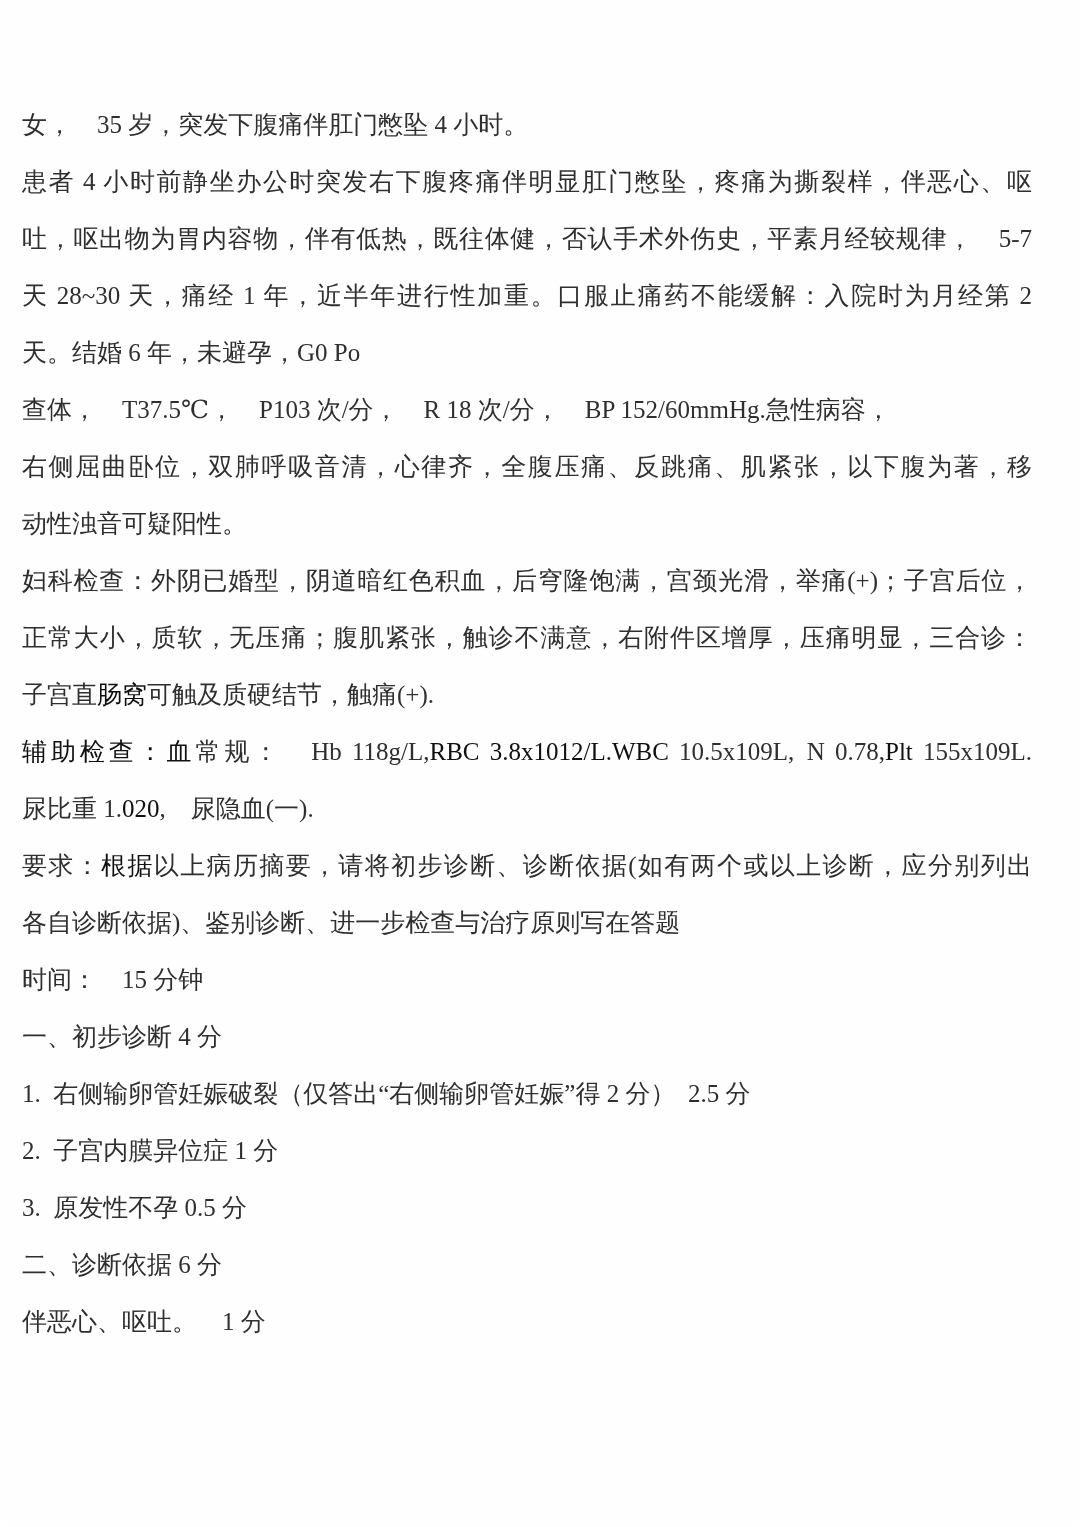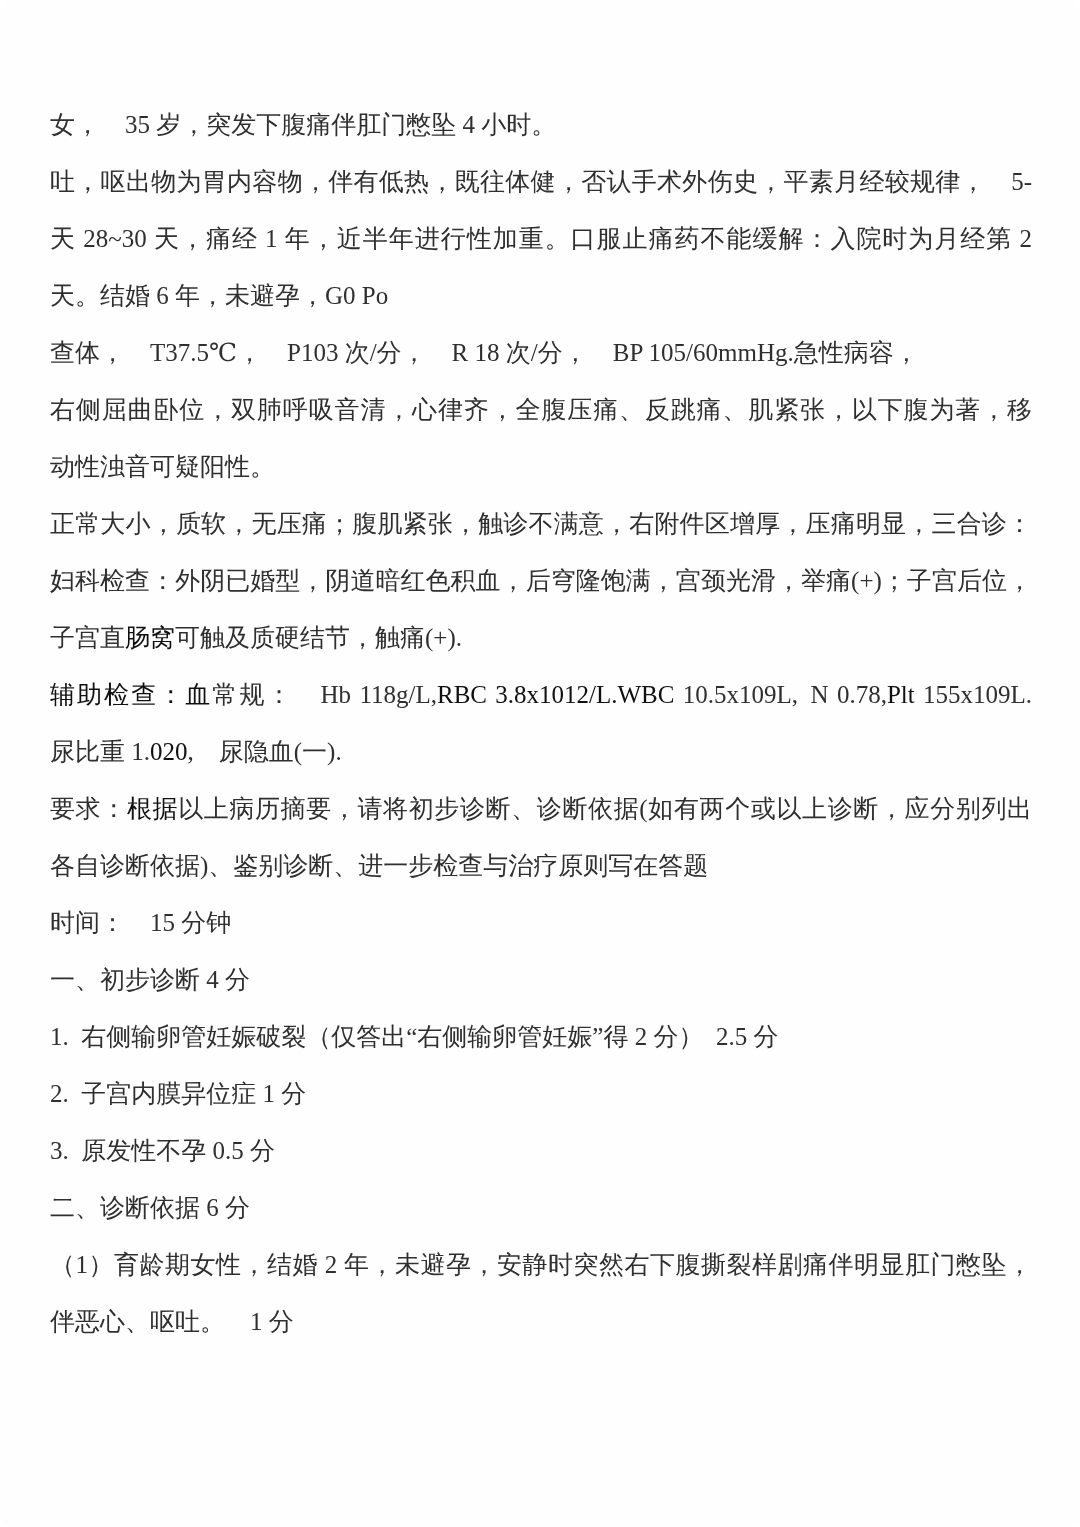--- a/index.html
+++ b/index.html
@@ -6,21 +6,21 @@
     margin: 0;
     padding: 0;
     background: #ffffff;
   }
   .page {
     position: relative;
     width: 1080px;
     height: 1527px;
     box-sizing: border-box;
     background: #fefefe;
-    padding: 96px 48px 0 50px;
+    padding: 96px 48px 0 22px;
     font-family: "Liberation Serif", "DejaVu Serif", serif;
     font-size: 25px;
     color: #2f2f2f;
     overflow: hidden;
     border-radius: 10px;
   }
   .doc-line {
     height: 57px;
     line-height: 57px;
     overflow: hidden;
@@ -34,35 +34,35 @@
     font-weight: normal;
     color: #101010;
   }
 </style>
 </head>
 <body>
 
 <main class="page">
   <div id="doc-body">
       <div class="doc-line"><span class="seg">女，　35 岁，突发下腹痛伴肛门憋坠 4 小时。</span></div>
+      <div class="doc-line fill"><span class="seg">患者 4 小时前静坐办公时突发右下腹疼痛伴明显肛门憋坠，疼痛为撕裂样，伴恶心、呕</span></div>
       <div class="doc-line fill"><span class="seg">吐，呕出物为胃内容物，伴有低热，既往体健，否认手术外伤史，平素月经较规律，　5-7</span></div>
       <div class="doc-line fill"><span class="seg">天 28~30 天，痛经 1 年，近半年进行性加重。口服止痛药不能缓解：入院时为月经第 2</span></div>
       <div class="doc-line"><span class="seg">天。结婚 6 年，未避孕，G0 Po</span></div>
-      <div class="doc-line"><span class="seg">查体，　T37.5℃，　P103 次/分，　R 18 次/分，　BP 105/60mmHg.急性病容，</span></div>
+      <div class="doc-line"><span class="seg">查体，　T37.5℃，　P103 次/分，　R 18 次/分，　BP 152/60mmHg.急性病容，</span></div>
       <div class="doc-line fill"><span class="seg">右侧屈曲卧位，双肺呼吸音清，心律齐，全腹压痛、反跳痛、肌紧张，以下腹为著，移</span></div>
       <div class="doc-line"><span class="seg">动性浊音可疑阳性。</span></div>
+      <div class="doc-line fill"><span class="seg">妇科检查：外阴已婚型，阴道暗红色积血，后穹隆饱满，宫颈光滑，举痛(+)；子宫后位，</span></div>
       <div class="doc-line fill"><span class="seg">正常大小，质软，无压痛；腹肌紧张，触诊不满意，右附件区增厚，压痛明显，三合诊：</span></div>
-      <div class="doc-line fill"><span class="seg">妇科检查：外阴已婚型，阴道暗红色积血，后穹隆饱满，宫颈光滑，举痛(+)；子宫后位，</span></div>
       <div class="doc-line"><span class="seg">子宫直</span><span class="seg bold">肠窝</span><span class="seg">可触及质硬结节，触痛(+).</span></div>
       <div class="doc-line fill"><span class="seg bold">辅助检查：</span><span class="seg bold">血</span><span class="seg">常规：　Hb 118g/L,</span><span class="seg bold">RBC 3.8x1012/L.WBC</span><span class="seg"> 10.5x109L, N 0.78,</span><span class="seg bold">Plt</span><span class="seg"> 155x109L.</span></div>
       <div class="doc-line"><span class="seg">尿比重 1.</span><span class="seg bold">020</span><span class="seg">,　尿隐血(一).</span></div>
       <div class="doc-line fill"><span class="seg">要求：</span><span class="seg bold">根据</span><span class="seg">以上病历摘要，请将初步诊断、诊断依据(如有两个或以上诊断，应分别列出</span></div>
       <div class="doc-line"><span class="seg">各自诊断依据)、鉴别诊断、进一步检查与治疗原则写在答题</span></div>
       <div class="doc-line"><span class="seg">时间：　15 分钟</span></div>
       <div class="doc-line"><span class="seg">一、初步诊断 4 分</span></div>
       <div class="doc-line"><span class="seg">1. 右侧输卵管妊娠破裂（仅答出“右侧输卵管妊娠”得 2 分） 2.5 分</span></div>
       <div class="doc-line"><span class="seg">2. 子宫内膜异位症 1 分</span></div>
       <div class="doc-line"><span class="seg">3. 原发性不孕 0.5 分</span></div>
       <div class="doc-line"><span class="seg">二、诊断依据 6 分</span></div>
-      <div class="doc-line fill"><span class="seg">（1）育龄期女性，结婚 2 年，未避孕，安静时突然右下腹撕裂样剧痛伴明显肛门憋坠，</span></div>
       <div class="doc-line"><span class="seg">伴恶心、呕吐。　1 分</span></div>
     </div>
 </main>
 
 </body></html>

